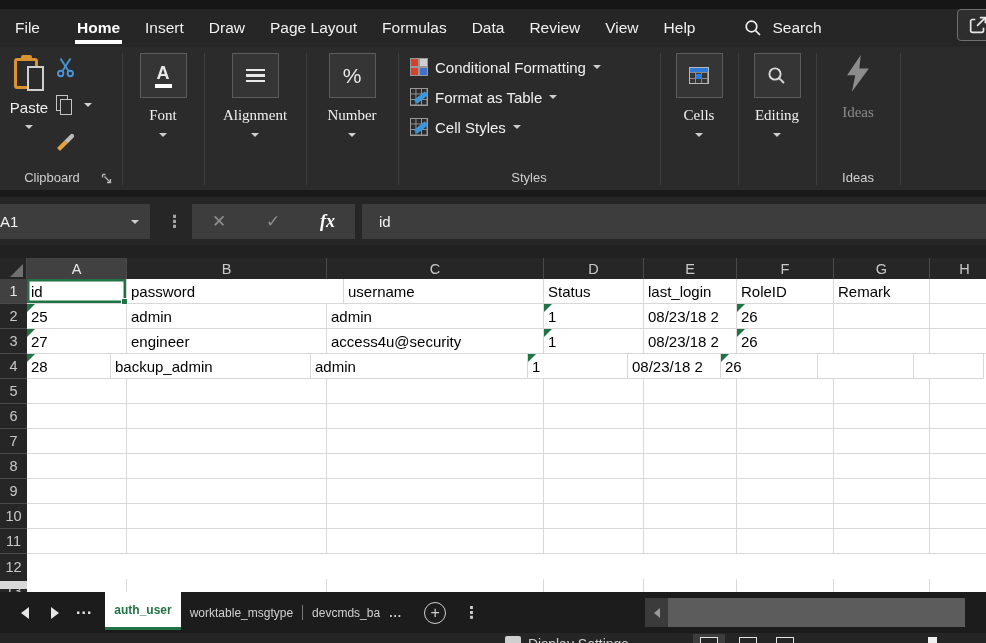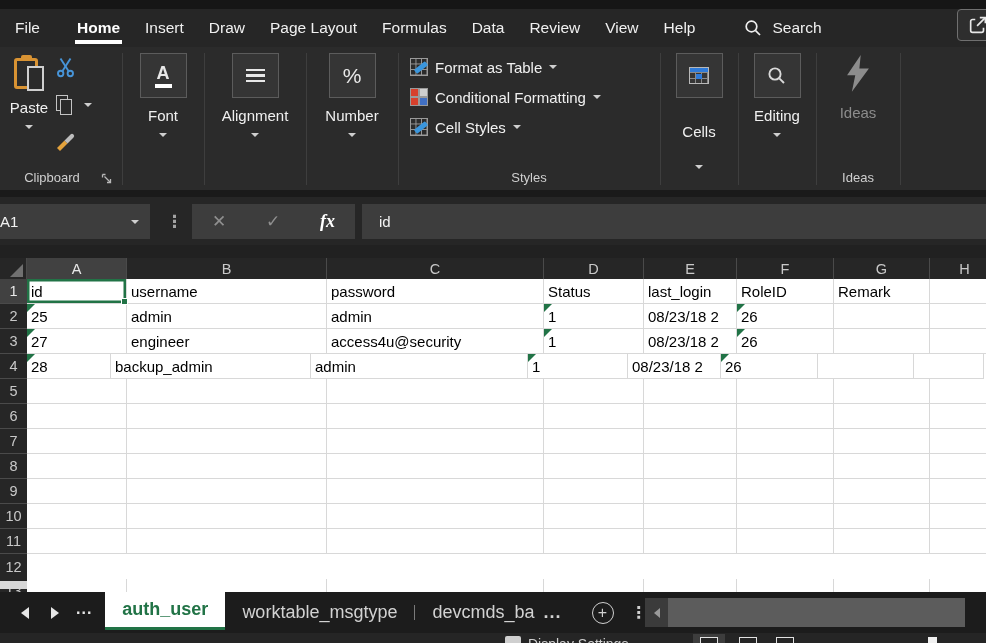--- a/index.html
+++ b/index.html
@@ -35,26 +35,26 @@
   .copy-ic { position:relative; width:18px; height:21px; }
   .copy-ic .pg1 { position:absolute; left:0; top:0; width:12px; height:16px; border:1.6px solid #c4c4c4; background:#2b2b2b; }
   .copy-ic .pg2 { position:absolute; left:4px; top:4px; width:12px; height:16px; border:1.6px solid #c4c4c4; background:#2b2b2b; }
   .copy-btn .caret { margin:8px 0 0 10px; }
   .painter-btn { position:absolute; left:55px; top:84px; }
   .launcher { position:absolute; left:101px; bottom:6px; }
   .gl-clip { left:0; width:104px; }
 
   .bigbtn { position:absolute; top:6px; display:flex; flex-direction:column; align-items:center; }
   .iconbox { width:47px; height:45px; border:1px solid #5c5c5c; background:#353535; display:flex; align-items:center; justify-content:center; }
-  .bigbtn .blabel { margin-top:9px; font-size:15px; color:#f0f0f0; }
+  .bigbtn .blabel { margin-top:9px; font-size:15px; color:#f0f0f0;font-family:Liberation Serif, serif; }
   .bigbtn .caret { margin-top:9px; }
   .bb-font { left:122px; width:82px; }
   .bb-align { left:204px; width:102px; }
   .bb-num { left:306px; width:92px; }
-  .bb-cells { left:660px; width:78px;gap:16px; }
+  .bb-cells { left:660px; width:78px; }
   .bb-edit { left:738px; width:78px; }
   .bb-ideas { left:816px; width:84px; }
   .bb-ideas .blabel { color:#8c8c8c; }
   .font-ic { display:flex; flex-direction:column; align-items:center; }
   .font-A { font-size:18px; color:#e8e8e8; font-weight:bold; line-height:18px; }
   .font-bar { width:17px; height:4px; background:#ffffff; margin-top:2px; }
   .align-ic div { width:19px; height:2.5px; background:#e8e8e8; margin:3px 0; }
   .pct { font-size:21px; color:#e8e8e8; }
 
   .styles-rows { position:absolute; left:410px; top:9px; display:flex; flex-direction:column; gap:8px; }
@@ -99,21 +99,21 @@
   .fill-handle { position:absolute; right:-2px; bottom:-2px; width:7px; height:7px; background:#217346; border:1.5px solid #ffffff; }
   .err-tri { position:absolute; left:0; top:0; width:0; height:0; border-top:8px solid #217346; border-right:8px solid transparent; }
 
   
   .tabbar { position:absolute; top:592px; left:0; width:100%; height:41px; background:#1c1c1c; display:flex; align-items:stretch; }
   .nav-arrow { align-self:center; width:0; height:0; }
   .nav-left { border-right:8px solid #e6e6e6; border-top:6px solid transparent; border-bottom:6px solid transparent; margin-left:21px; }
   .nav-right { border-left:8px solid #e6e6e6; border-top:6px solid transparent; border-bottom:6px solid transparent; margin-left:22px; }
   .nav-ellipsis { align-self:center; color:#e6e6e6; margin:0 13px 8px 17px; font-size:16px; font-weight:bold; letter-spacing:1px; }
   .tabs { display:flex; align-items:stretch; }
-  .sheet-tab { display:flex; align-items:center; padding:0 17px; font-size:18px; color:#d2d2d2; }
+  .sheet-tab { display:flex; align-items:center; padding:0 9px; font-size:12px; color:#d2d2d2; }
   .sheet-tab.active { background:#ffffff; color:#217346; font-weight:bold; border-bottom:3px solid #217346; margin-bottom:3px; }
   .tab-sep { width:1px; height:15px; background:#7a7a7a; align-self:center; }
   .tab-trunc { margin-left:9px; letter-spacing:1px; font-weight:bold; color:#d2d2d2; }
   .plus-btn { align-self:center; width:22px; height:22px; border-radius:50%; border:1.5px solid #cfcfcf; color:#cfcfcf; font-size:16px; line-height:19px; text-align:center; margin-left:13px; flex:0 0 22px; }
   .vdots2 { align-self:center; color:#cfcfcf; margin-left:17px; font-size:16px; font-weight:bold; }
   .hscroll { position:absolute; left:645px; top:6px; right:21px; height:29px; display:flex; }
   .hs-arrow { width:23px; background:#3b3b3b; display:flex; align-items:center; justify-content:center; }
   .hs-arrow i { width:0; height:0; border-right:6px solid #9a9a9a; border-top:5px solid transparent; border-bottom:5px solid transparent; }
   .hs-thumb { flex:1; background:#5c5c5c; }
 
@@ -254,34 +254,34 @@
   <div class="bigbtn bb-num">
     <div class="iconbox">
         <span class="pct">%</span>
       </div>
     <span class="blabel">Number</span>
     <i class="caret"></i>
   </div>
 
   <div class="styles-rows">
       <div class="style-row">
-        <span class="sicon ic-fat">
-          <span class="brush"></span>
-        </span>
-        <span>Format as Table</span>
-        <i class="caret"></i>
-      </div>
-      <div class="style-row">
         <span class="sicon ic-cf">
           <span class="q q1"></span>
           <span class="q q2"></span>
           <span class="q q3"></span>
           <span class="q q4"></span>
         </span>
         <span>Conditional Formatting</span>
+        <i class="caret"></i>
+      </div>
+      <div class="style-row">
+        <span class="sicon ic-fat">
+          <span class="brush"></span>
+        </span>
+        <span>Format as Table</span>
         <i class="caret"></i>
       </div>
       <div class="style-row">
         <span class="sicon ic-cs">
           <span class="brush"></span>
         </span>
         <span>Cell Styles</span>
         <i class="caret"></i>
       </div>
     </div>
@@ -343,25 +343,25 @@
       <div class="col-h" style="width: 96px;">G</div>
       <div class="col-h" style="width: 70px;">H</div>
     </div>
   <div class="rows">
       <div class="grid-row" style="height: 25px;">
         <div class="row-h sel">1</div>
         <div class="cell sel-cell" style="width: 100px;">
           <span>id</span>
           <span class="fill-handle"></span>
         </div>
+        <div class="cell" style="width: 217px;">
+          <span>password</span>
+        </div>
         <div class="cell" style="width: 200px;">
           <span>username</span>
-        </div>
-        <div class="cell" style="width: 217px;">
-          <span>password</span>
         </div>
         <div class="cell" style="width: 100px;">
           <span>Status</span>
         </div>
         <div class="cell" style="width: 93px; align-items: center;">
           <span>last_login</span>
         </div>
         <div class="cell" style="width: 97px;">
           <span>RoleID</span>
         </div>

